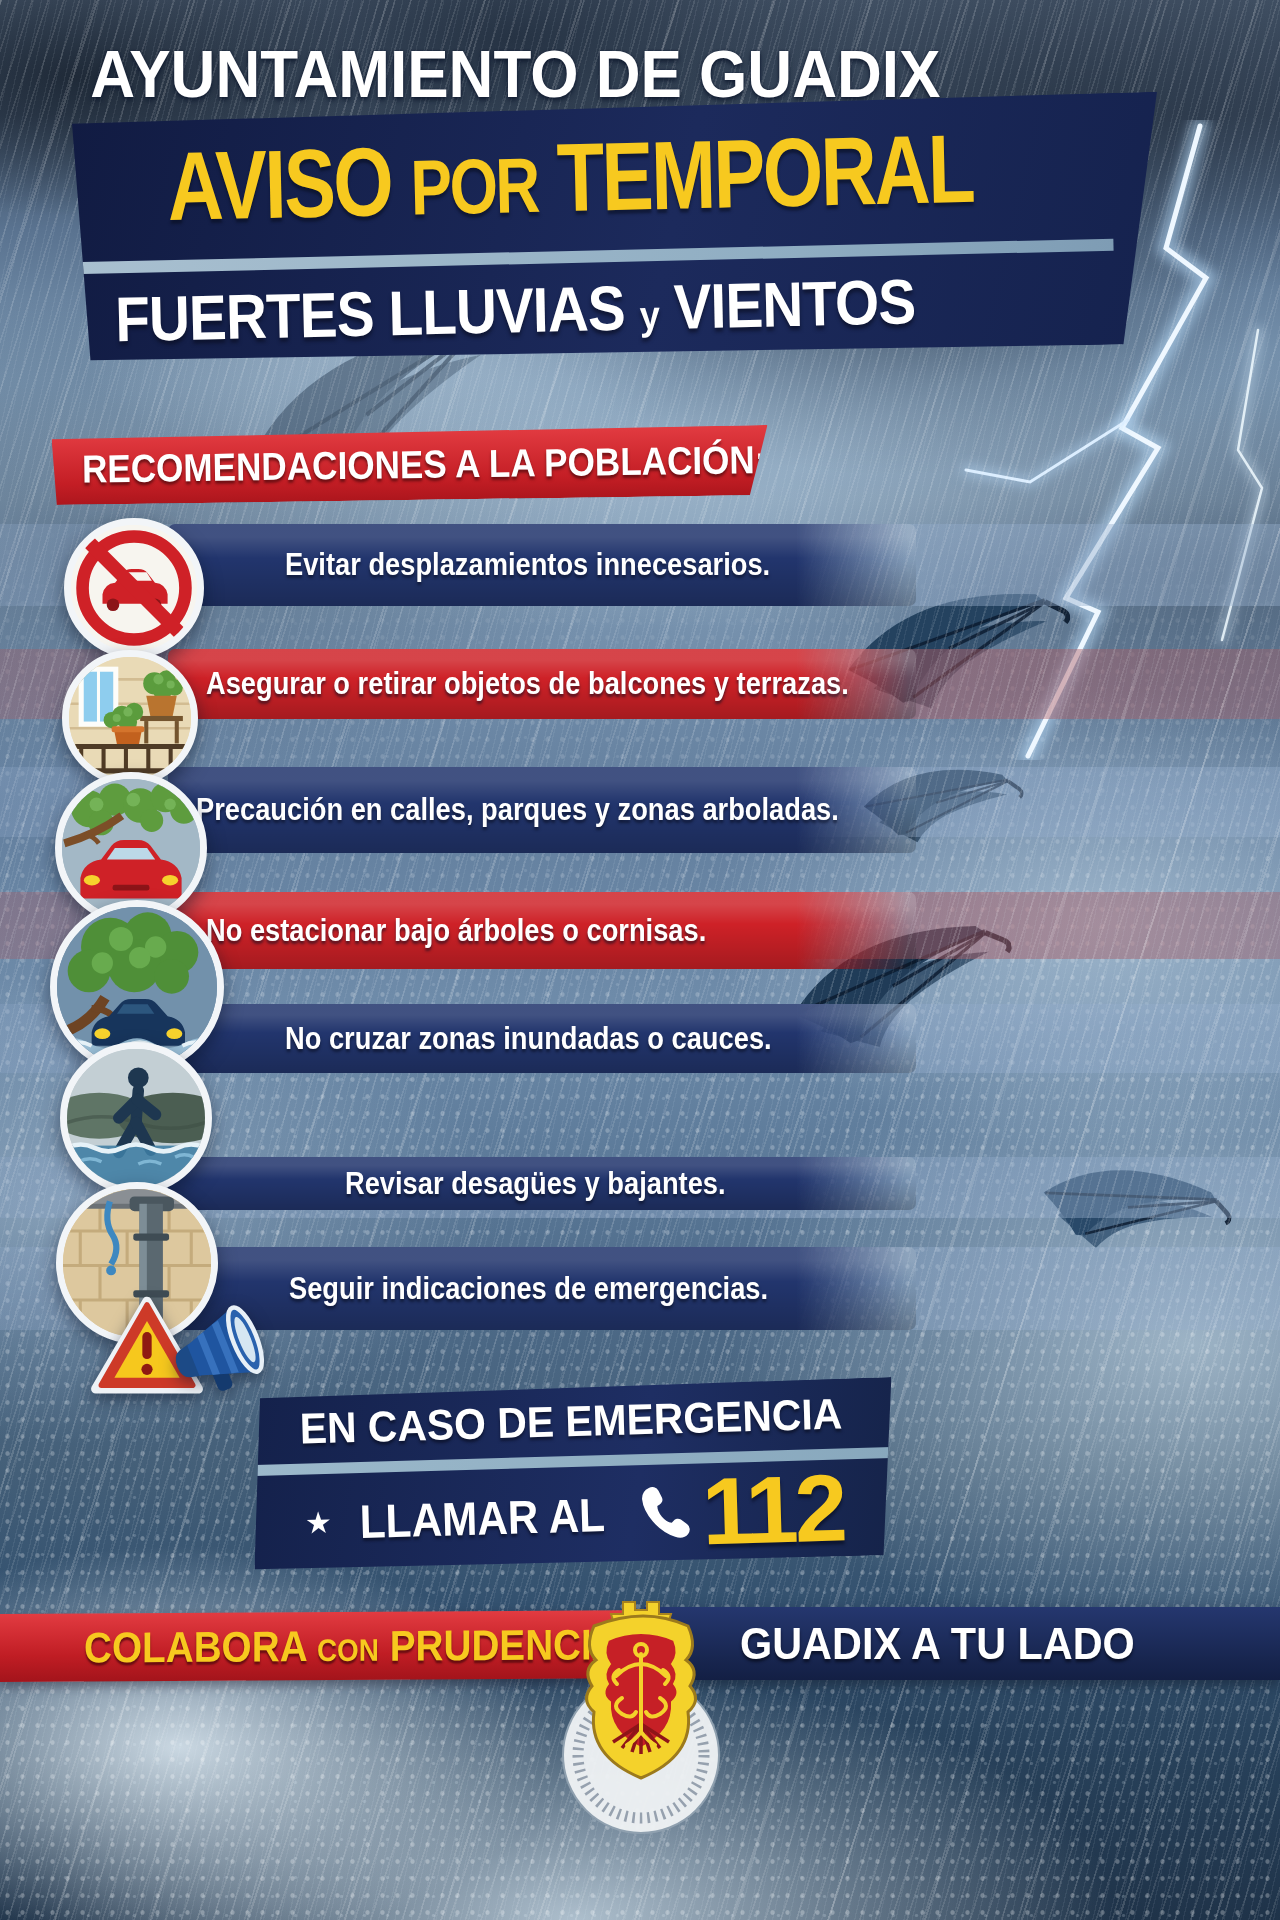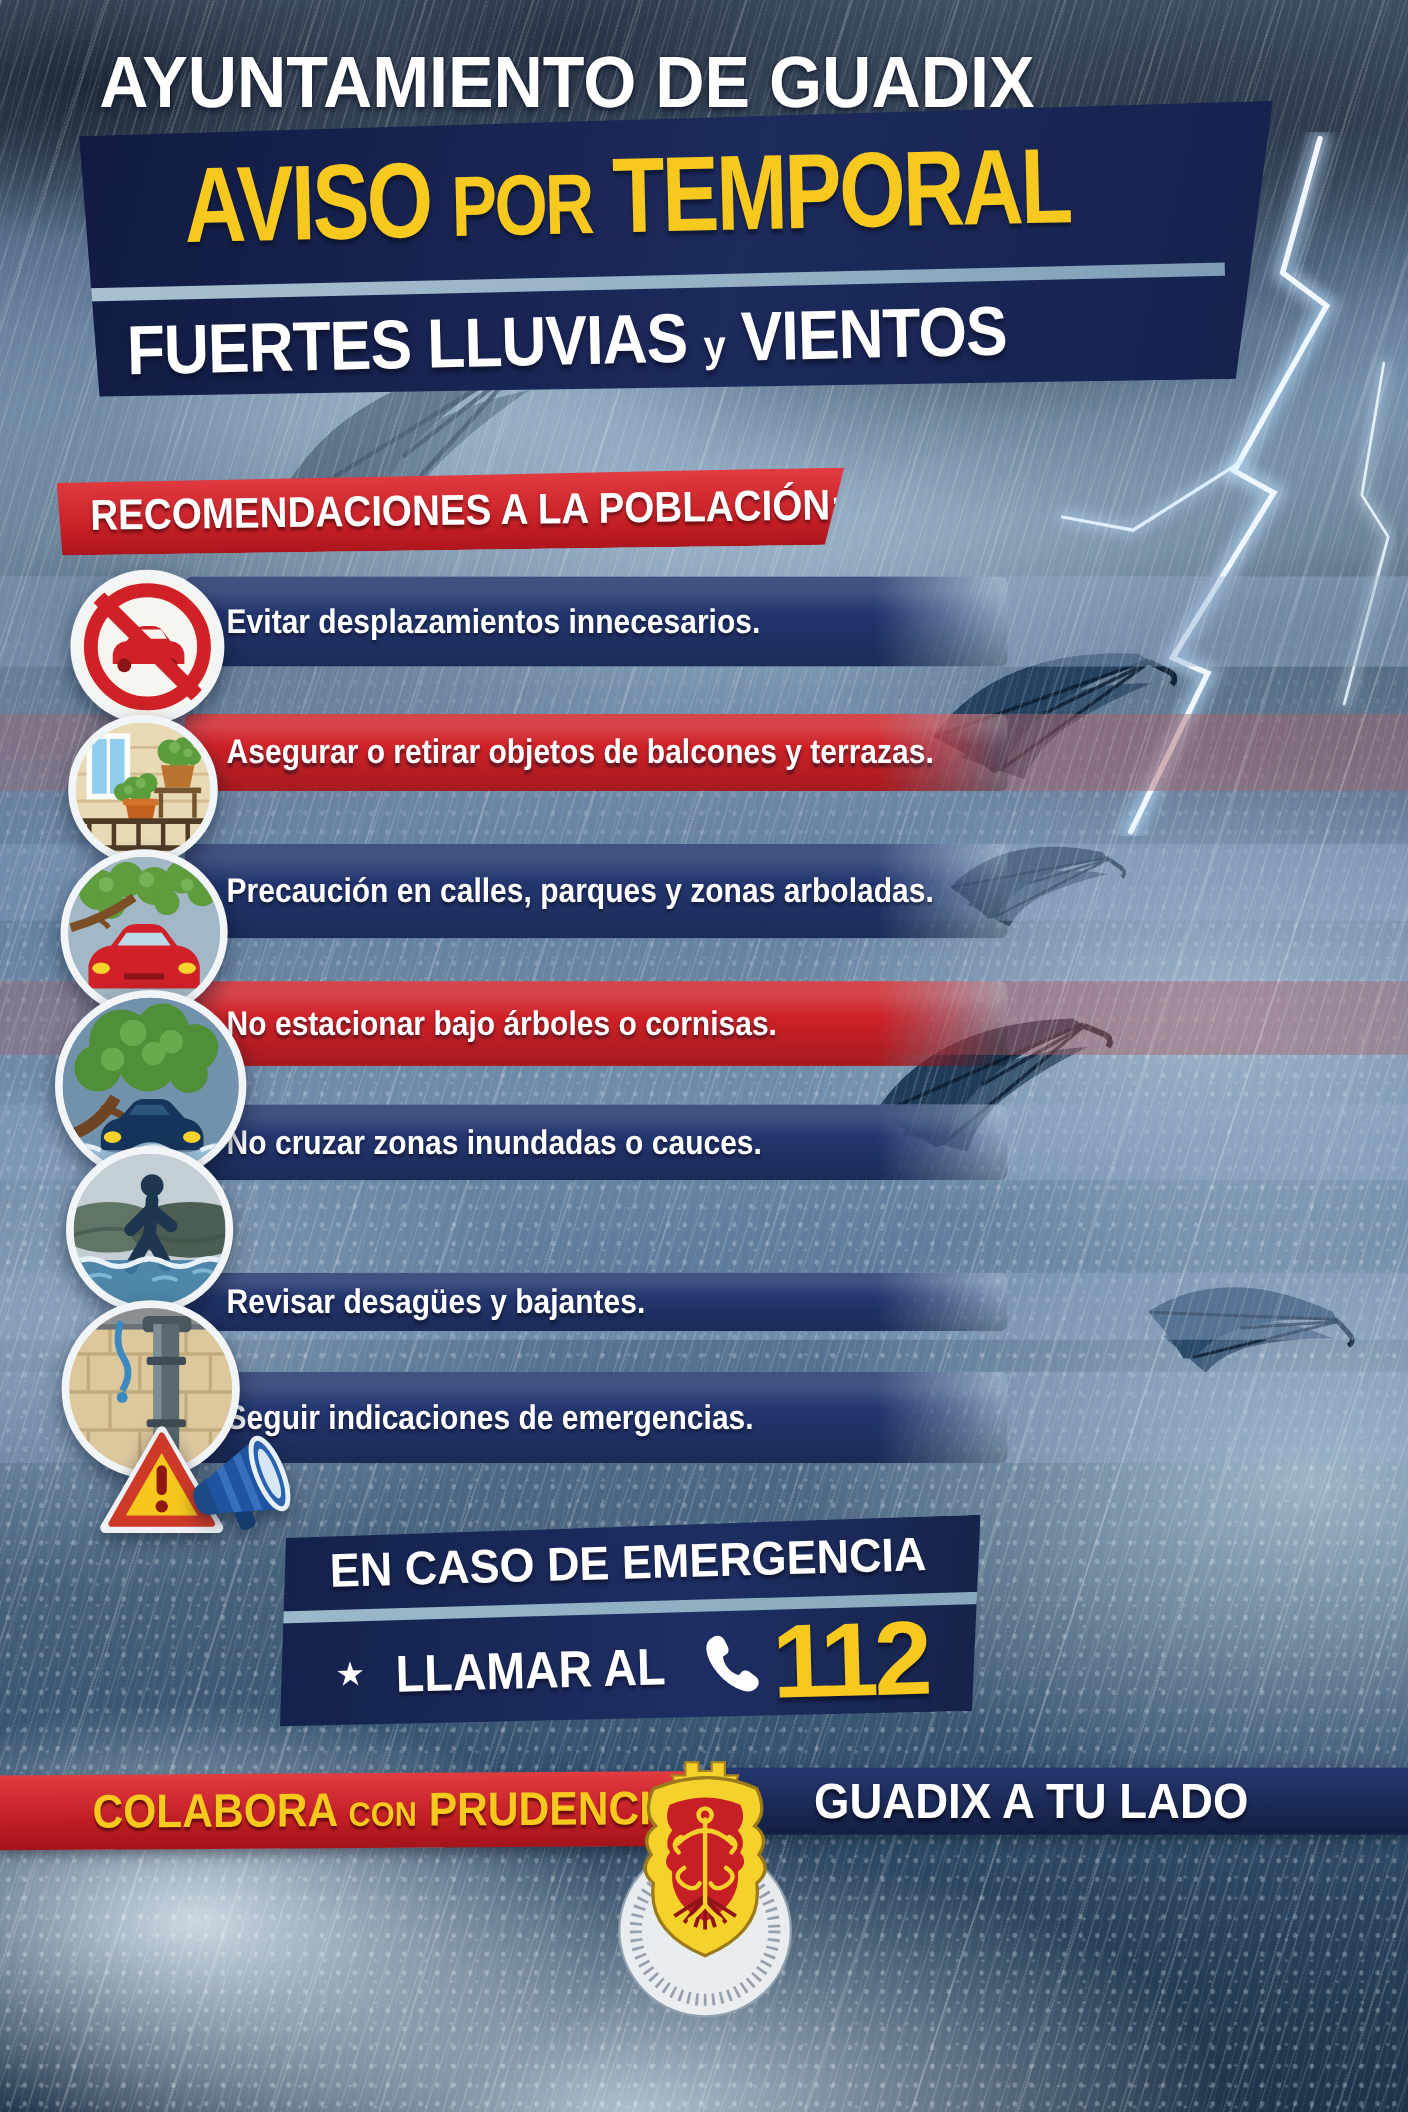--- a/index.html
+++ b/index.html
@@ -70,21 +70,21 @@
     background:linear-gradient(180deg,#e23b41,#c41e25 70%,#ad161d);
     clip-path:polygon(0 6%,100% 0,97.4% 100%,0.6% 100%);
     display:flex;align-items:center;box-shadow:0 6px 14px rgba(20,20,40,.4);}
   .sec-head .txt{padding-left:30px;color:#fff;font-weight:700;font-size:39px;
     text-shadow:0 3px 3px rgba(70,8,12,.7);}
 
   
   .rbanner{position:absolute;left:168px;width:748px;border-radius:7px;display:flex;align-items:center;}
   .rbanner.navy{background:
     linear-gradient(180deg, rgba(255,255,255,.14) 0 16%, rgba(255,255,255,0) 42%, rgba(0,0,0,.20) 100%),
-    linear-gradient(90deg, rgba(34,53,109,1) 0 84%, rgba(34,53,109,0) 99%);}
+    linear-gradient(90deg, rgba(34,53,109,1) 0 84%, rgba(34,53,109,0) 99%); justify-content: center;}
   .rbanner.red{background:
     linear-gradient(180deg, rgba(255,255,255,.16) 0 16%, rgba(255,255,255,0) 42%, rgba(0,0,0,.20) 100%),
     linear-gradient(90deg, rgba(206,33,39,1) 0 84%, rgba(206,33,39,0) 99%);}
   .rbanner .txt{padding-left:38px;color:#fff;font-weight:700;font-size:31px;
     text-shadow:0 3px 3px rgba(8,14,32,.6);}
 
   
   .icn{position:absolute;border-radius:50%;border:7px solid #f2f5f8;overflow:hidden;background:#cfd8df;
     box-shadow:0 8px 18px rgba(8,18,38,.5);}
   .icn svg{width:100%;height:100%;display:block;}
@@ -102,21 +102,21 @@
   .emg-num{font-weight:700;font-size:95px;letter-spacing:-4px;color:#f7c91f;line-height:1;
     text-shadow:0 4px 3px rgba(6,10,26,.55);}
   .phone-ic{width:54px;height:62px;margin:0 -4px 0 6px;transform:rotate(6deg);}
 
   .foot-red{left:0;top:1612px;width:660px;height:68px;transform:skewY(-.35deg);
     background:linear-gradient(180deg,#e23b41,#c01d24 62%,#a3141b);
     display:flex;align-items:center;box-shadow:0 5px 12px rgba(20,16,30,.4);}
   .foot-red .txt{padding-left:84px;color:#f7c91f;font-weight:700;font-size:43px;white-space:nowrap;
     text-shadow:0 3px 2px rgba(92,10,14,.85);}
   .foot-red .small{font-size:31px;}
-  .foot-blue{left:644px;top:1607px;width:636px;height:61px;
+  .foot-blue{left:644px;top:1607px;width:636px;height:73px;
     background:linear-gradient(180deg,#25376f,#182650 70%,#131f44);
     display:flex;align-items:center;box-shadow:0 5px 12px rgba(10,14,30,.4);}
   .foot-blue .txt{padding-left:96px;color:#fff;font-weight:700;font-size:45px;white-space:nowrap;
     text-shadow:0 3px 3px rgba(6,10,26,.7);}
 </style>
 </head>
 <body>
 
 <div class="poster">
 

